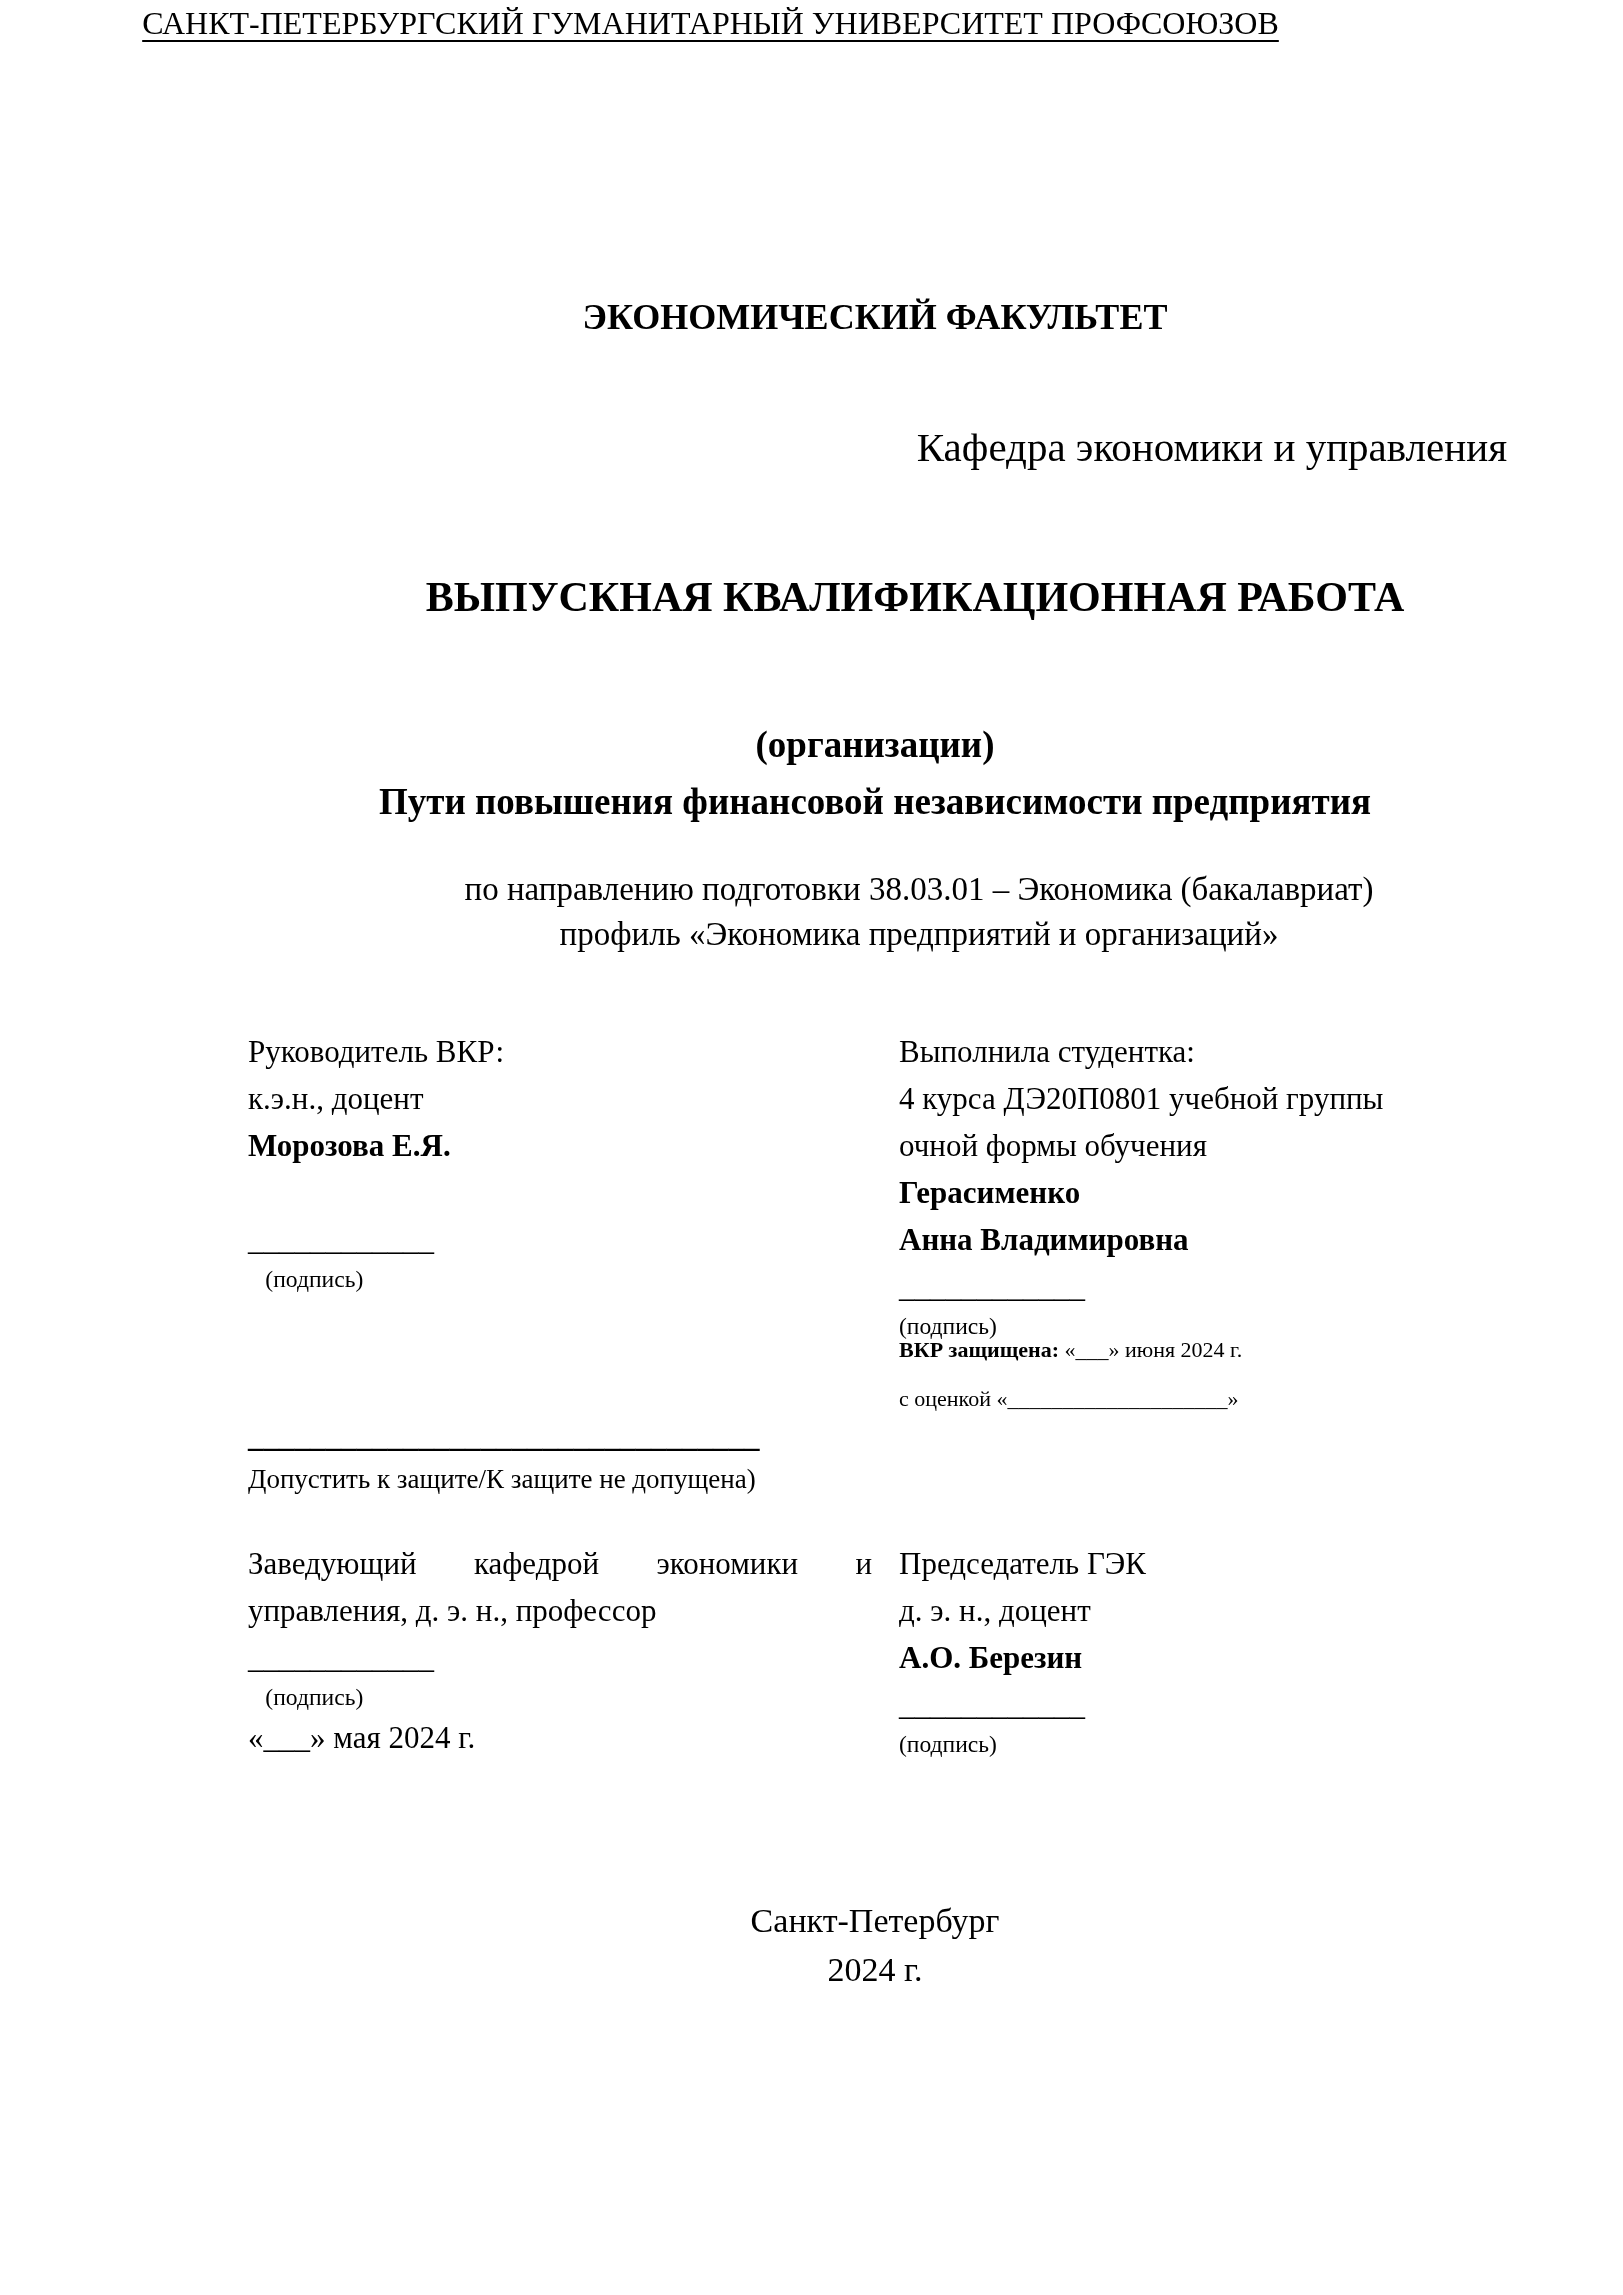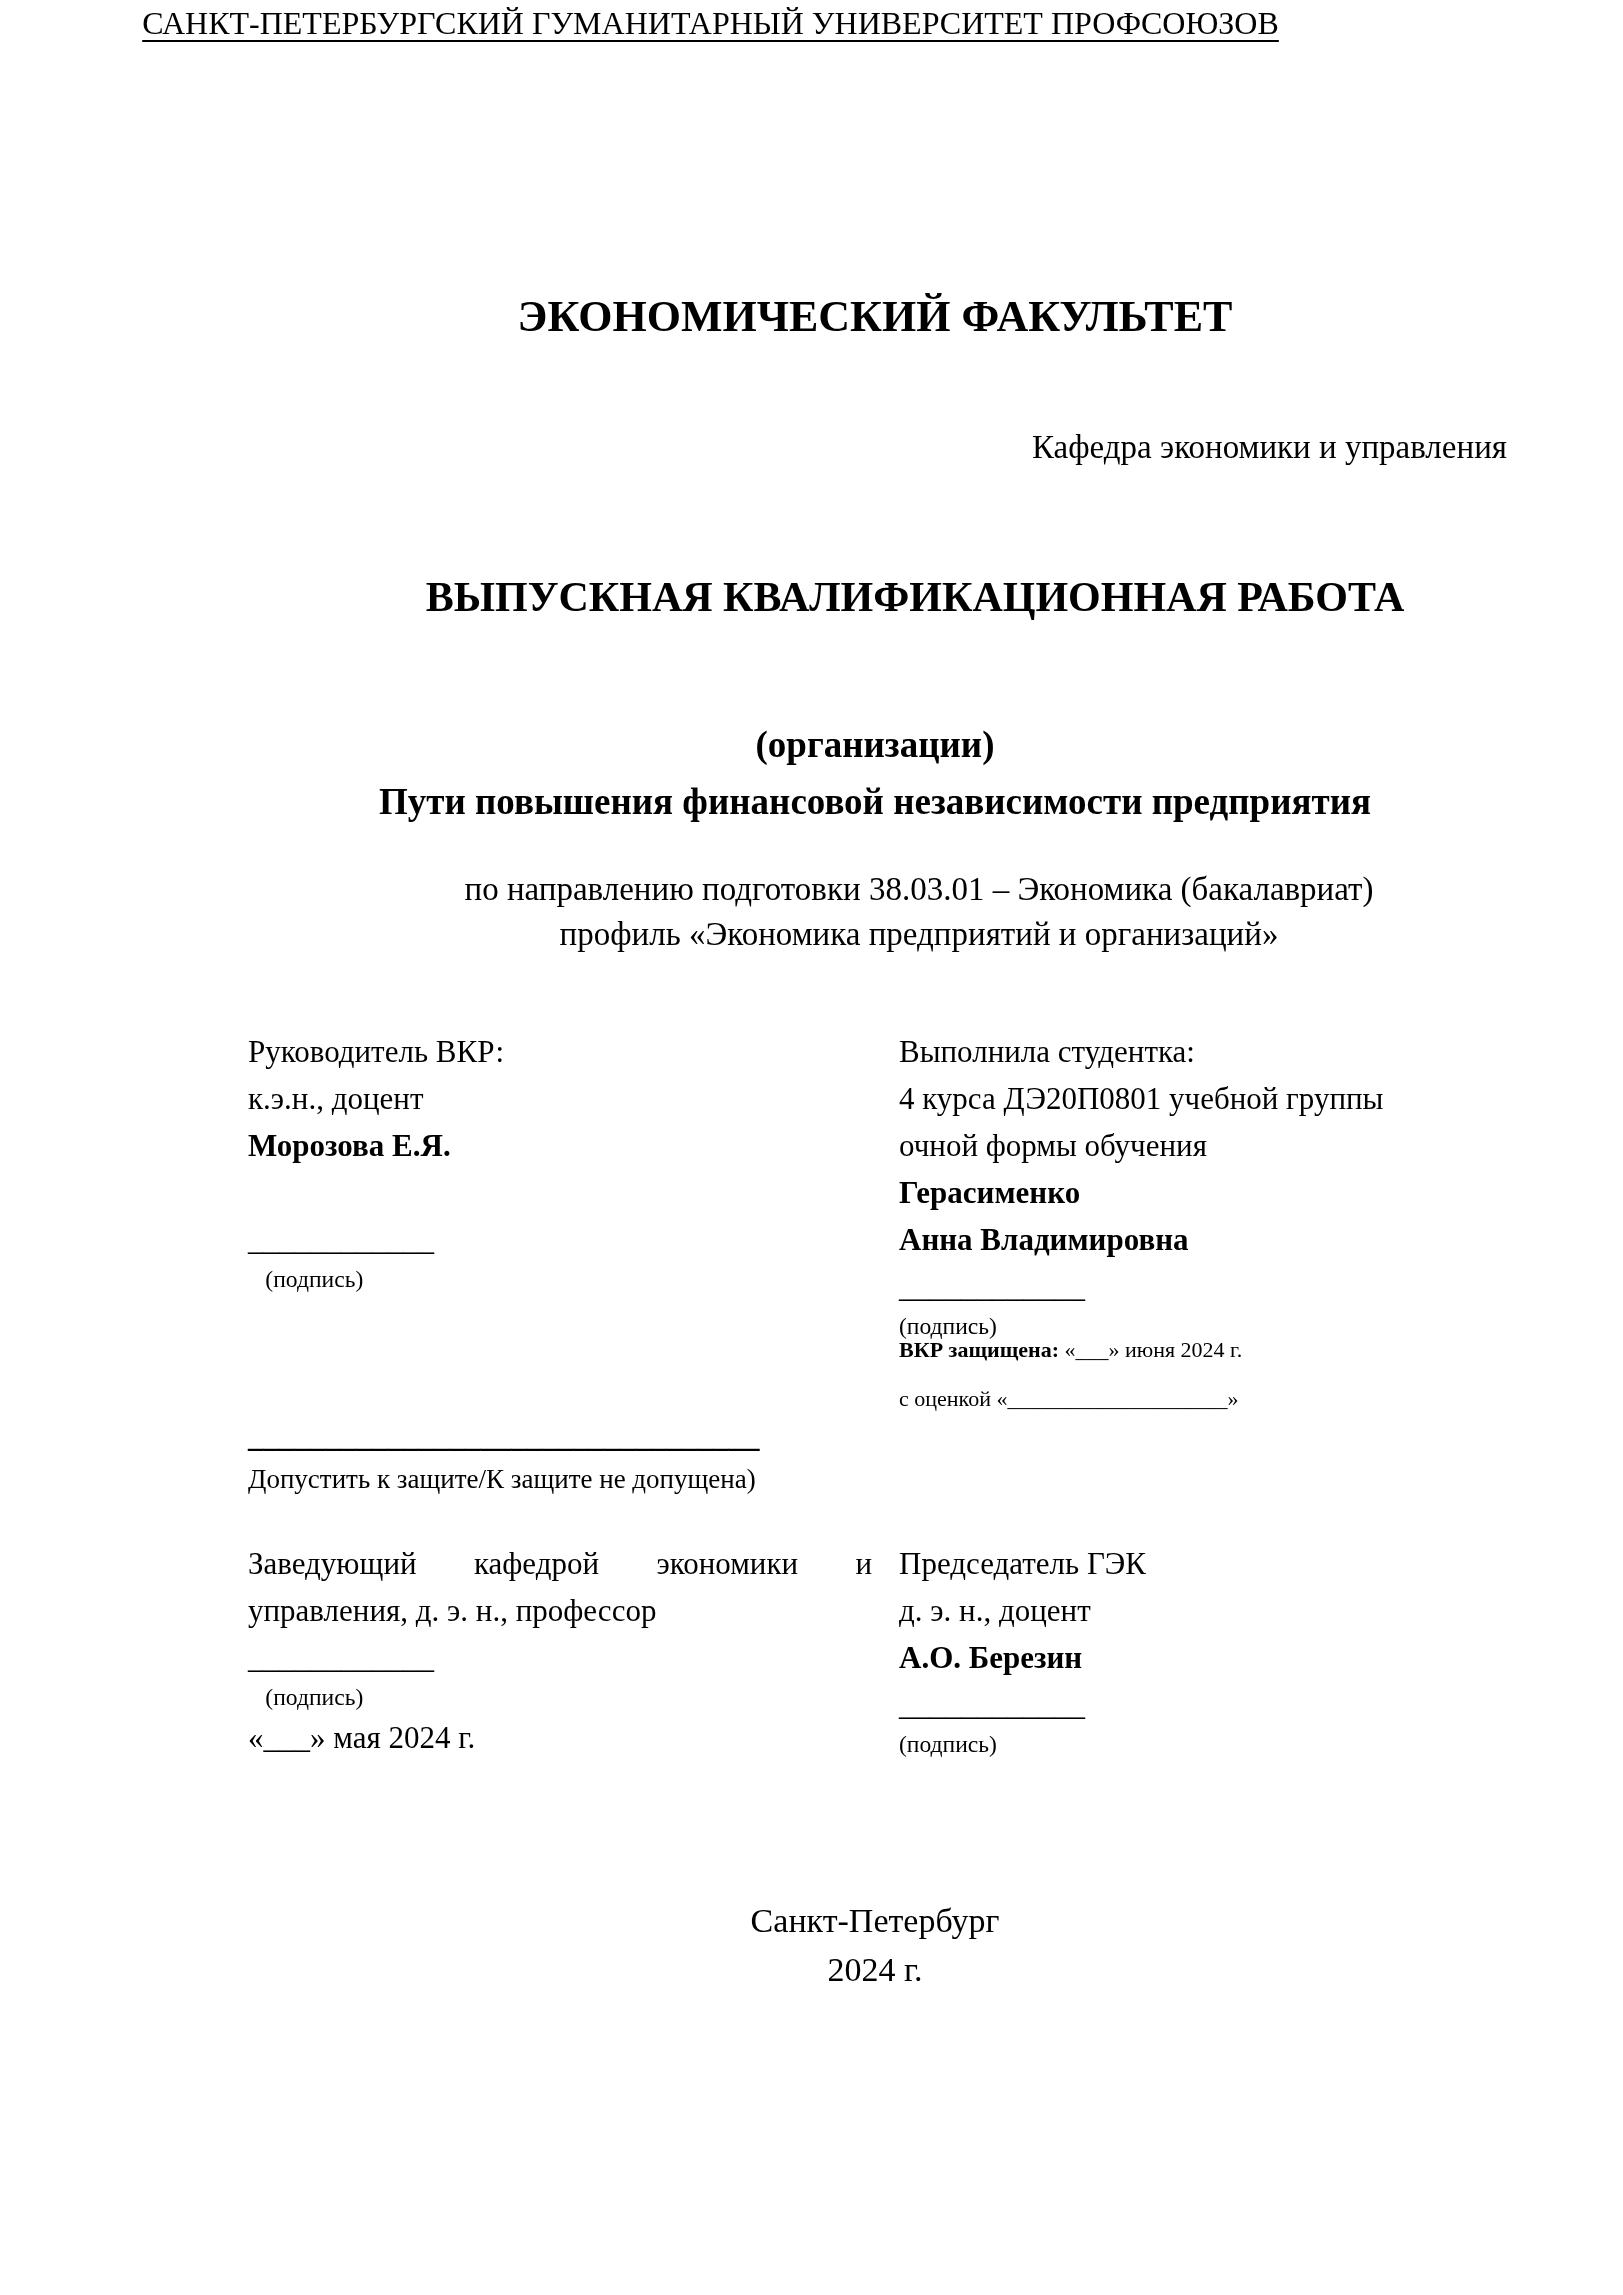--- a/index.html
+++ b/index.html
@@ -18,25 +18,25 @@
 
   .university {
     left: 0; top: 228; width: 1421px;
     font-size: 32px; line-height: 47px;
     text-decoration: underline;
     text-underline-offset: 5.5px;
     text-decoration-thickness: 2.4px;
   }
   .faculty {
     left: 243px; top: 292px; width: 1264px;
-    font-size: 44px; line-height: 50px; font-weight: bold;
+    font-size: 36px; line-height: 50px; font-weight: bold;
   }
   .department {
     left: 243px; top: 424px; width: 1264px;
-    font-size: 33px; line-height: 47px;
+    font-size: 41px; line-height: 47px;
   }
   .worktype {
     left: 283px; top: 568px; width: 1264px;
     font-size: 42px; line-height: 58px; font-weight: bold;
   }
   .thesis-title {
     left: 243px; top: 716px; width: 1264px;
     font-size: 37px; line-height: 57px; font-weight: bold;
   }
   .program {

